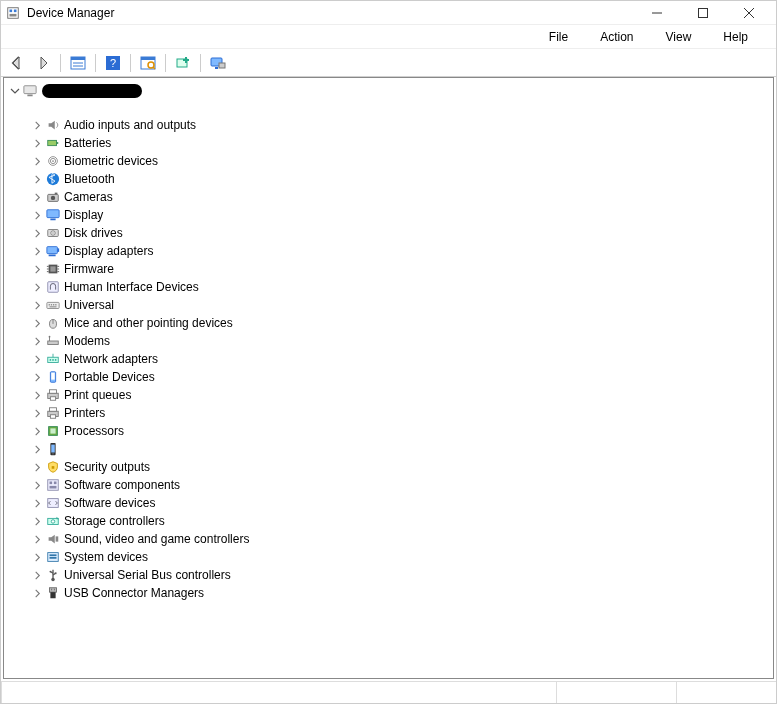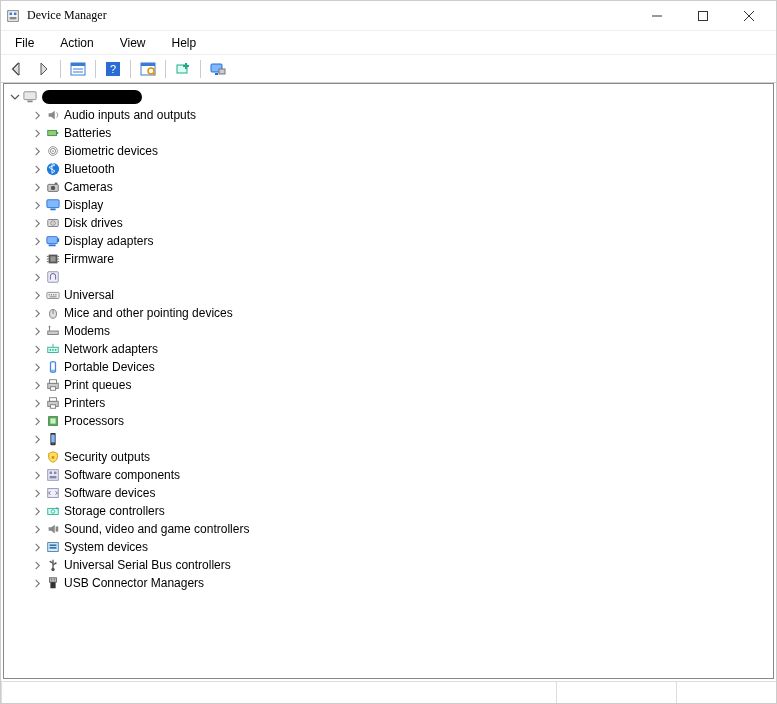--- a/index.html
+++ b/index.html
@@ -1,38 +1,38 @@
 <!DOCTYPE html>
 <html><head>
 <meta charset="utf-8">
 <style>
   * { box-sizing: border-box; }
   html, body { margin: 0; padding: 0; font-family: "Segoe UI", Tahoma, sans-serif; font-size: 12px; background: #fff; color: #000; }
   .window { width: 777px; height: 704px; border: 1px solid #ccc; display: flex; flex-direction: column; background: #fff; }
   
-  .titlebar { height: 30px; display: flex; align-items: center; padding: 0 4px; border-bottom: 1px solid #eee; font-family: Liberation Serif, serif; }
+  .titlebar { height: 24px; display: flex; align-items: center; padding: 0 4px; border-bottom: 1px solid #eee; }
   .titlebar .app-icon { width: 16px; height: 16px; margin-right: 6px; display:flex; align-items:center; justify-content:center;}
   .titlebar .title { flex: 0 0 auto; font-size: 12px; }
   .titlebar .spacer { flex: 1; }
   .titlebar .win-btn { width: 46px; height: 30px; display:flex; align-items:center; justify-content:center; color:#555; }
   
-  .menubar { height: 24px; display:flex; align-items:center; padding: 0 6px; gap: 10px; border-bottom: 1px solid #eee; }
+  .menubar { height: 24px; display:flex; align-items:center; padding: 0 20px; gap: 16px; border-bottom: 1px solid #eee; justify-content: flex-end; }
   .menubar .menu-item { padding: 2px 8px; font-size: 12px; }
   
   .toolbar { height: 28px; display:flex; align-items:center; padding: 2px 4px; gap:2px; border-bottom: 1px solid #d0d0d0; background:#fff; }
   .toolbar .tb-btn { width: 24px; height: 22px; display:flex; align-items:center; justify-content:center; border:1px solid transparent; }
   .toolbar .sep { width:1px; height:18px; background:#ccc; margin:0 3px; }
   
   .content { flex:1; overflow:auto; border: 1px solid #888; margin: 0 2px 2px 2px; background:#fff; padding-top: 2px; }
   .tree { padding: 2px 0 4px 4px; font-size: 12px; }
   .root-row { display:flex; align-items:center; height:18px; }
   .root-row .chev { width:14px; display:flex; align-items:center; justify-content:center; }
   .root-row .root-icon { width:16px; display:flex; align-items:center; justify-content:center; margin-right:4px;}
   .root-label-redacted { display:inline-block; width:100px; height:14px; background:#000; border-radius:7px; }
-  .children { padding-left: 22px; }
+  .children { padding-left: 22px; margin-top: 16px; }
   .node-row { display:flex; align-items:center; height:18px; line-height:18px; }
   .node-row .chev { width:14px; display:flex; align-items:center; justify-content:center; color:#666; }
   .node-row .ico { width:18px; display:flex; align-items:center; justify-content:center; margin-right:2px; }
   .node-row .label { white-space: nowrap; }
   
   .statusbar { height: 22px; border-top: 1px solid #ddd; display:flex; }
   .statusbar .seg { border-left:1px solid #ddd; }
   .statusbar .seg1 { flex:1; }
   .statusbar .seg2 { width:120px; }
   .statusbar .seg3 { width:100px; }
@@ -308,20 +308,21 @@
               <svg width="9" height="9" viewBox="0 0 10 10">
                 <path d="M3 1 L7 5 L3 9" fill="none" stroke="#777" stroke-width="1.2"></path>
               </svg>
             </span>
             <span class="ico">
               <svg width="14" height="14" viewBox="0 0 16 16">
                 <rect x="2" y="2" width="12" height="12" rx="1" fill="#eef" stroke="#88a"></rect>
                 <path d="M5 11V7a3 3 0 016 0v4" fill="none" stroke="#556"></path>
               </svg>
             </span>
+            <span class="label">Human Interface Devices</span>
           </div>
           <div class="node-row">
             <span class="chev">
               <svg width="9" height="9" viewBox="0 0 10 10">
                 <path d="M3 1 L7 5 L3 9" fill="none" stroke="#777" stroke-width="1.2"></path>
               </svg>
             </span>
             <span class="ico">
               <svg width="14" height="14" viewBox="0 0 16 16">
                 <rect x="1" y="5" width="14" height="7" rx="1" fill="#eee" stroke="#888"></rect>

